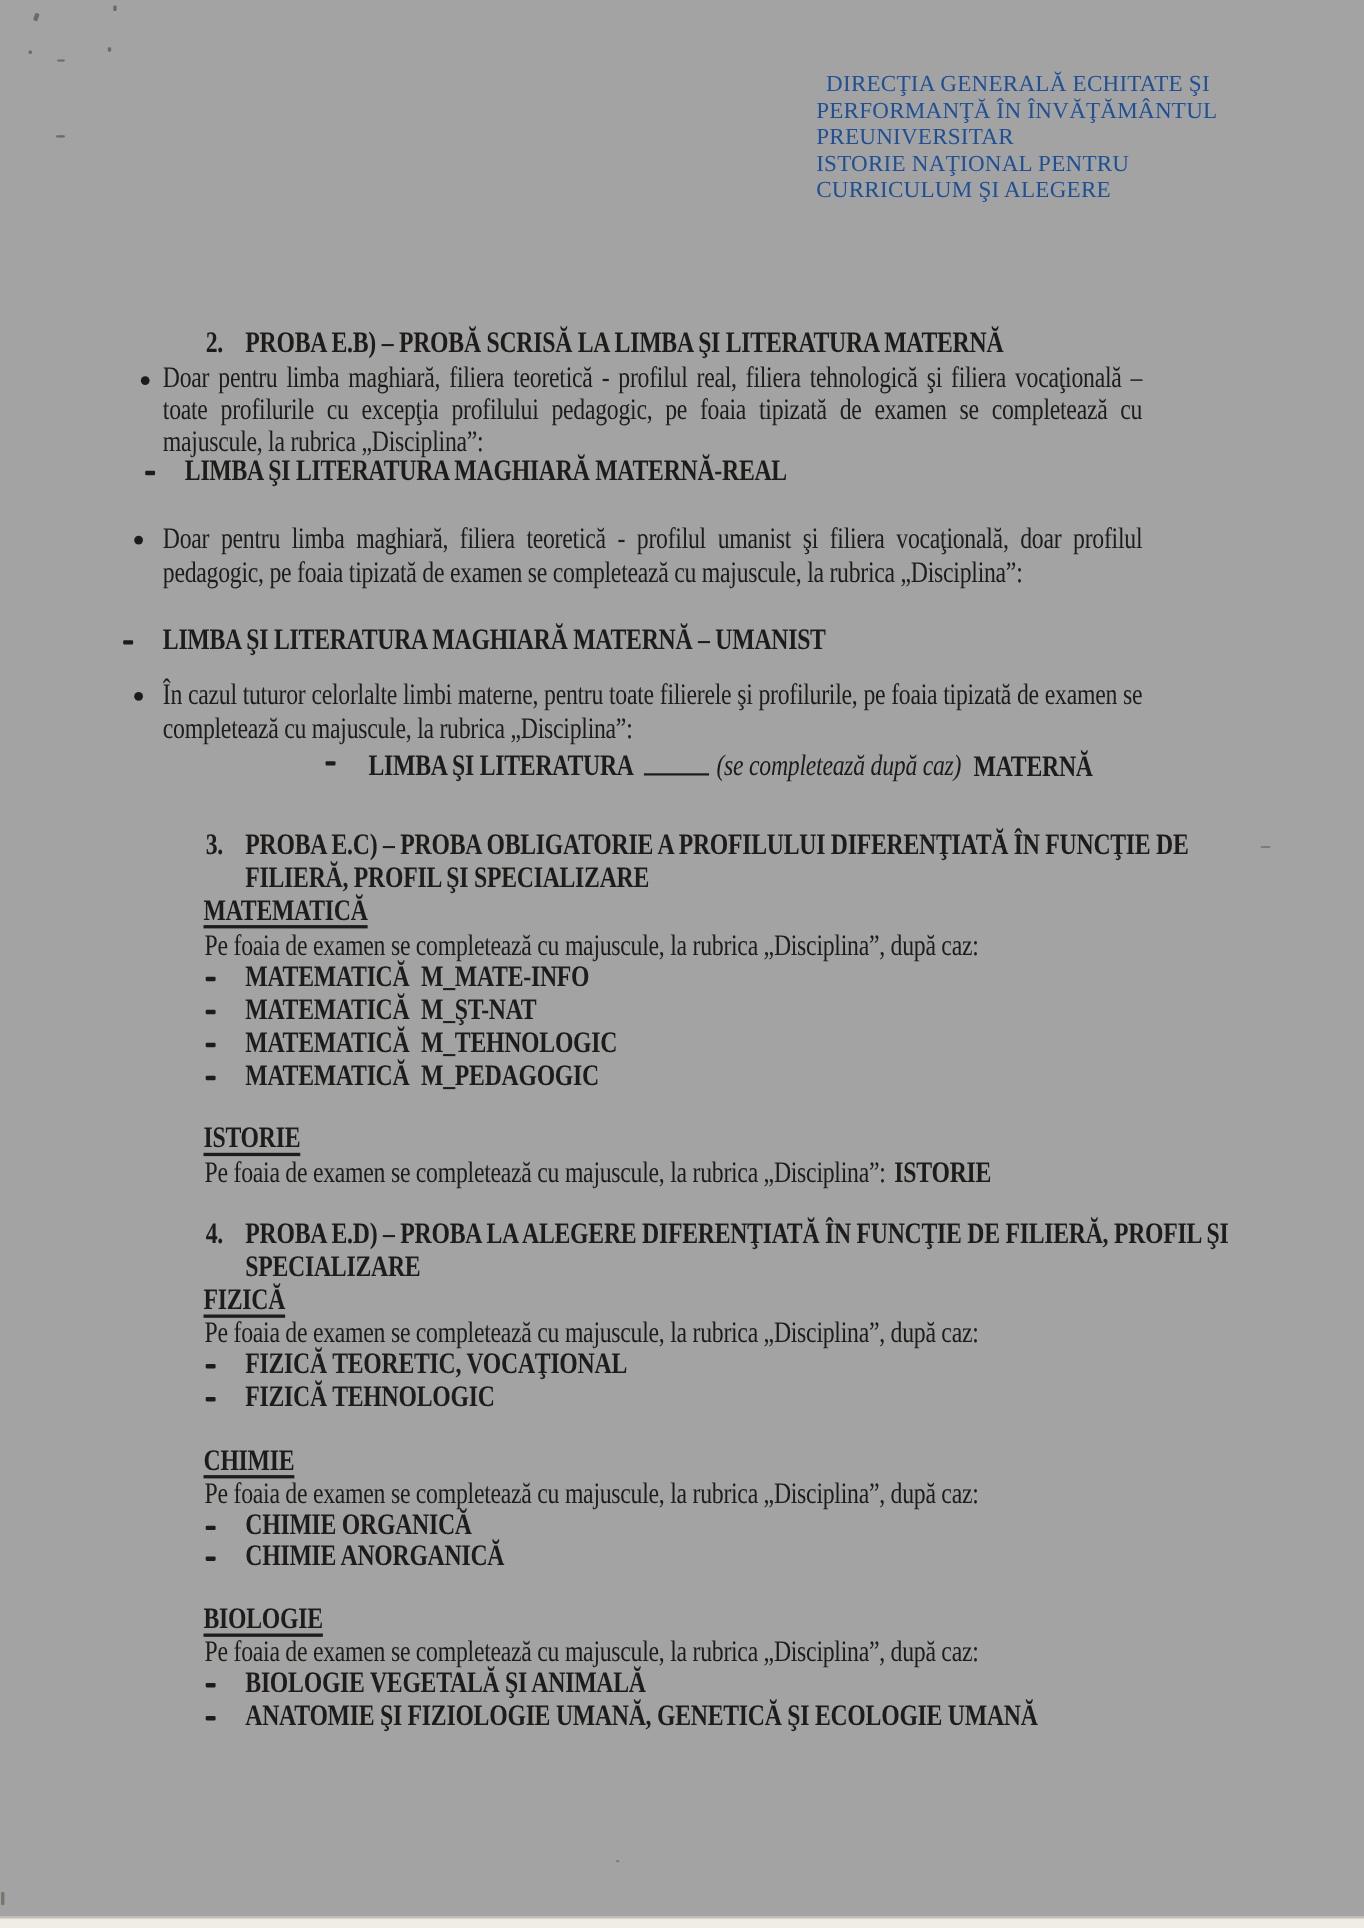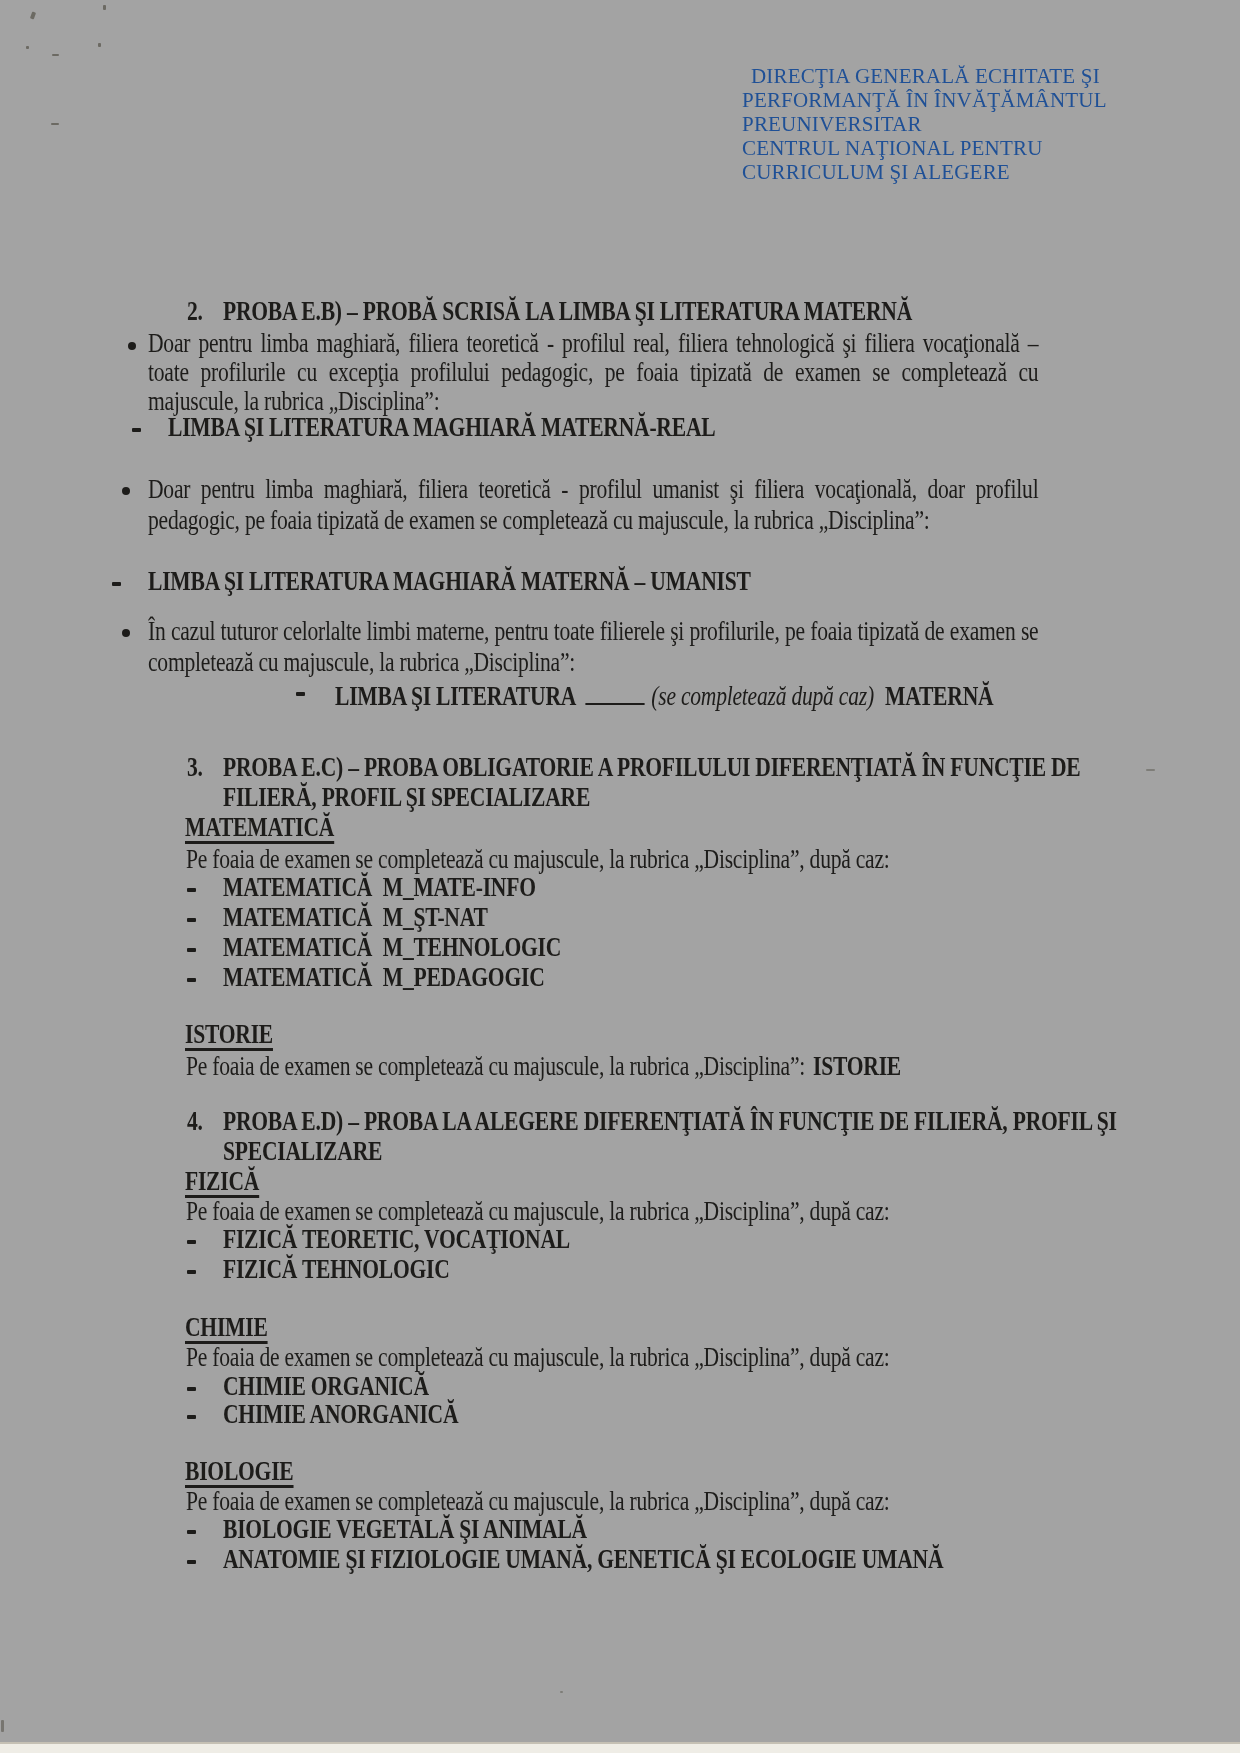--- a/index.html
+++ b/index.html
@@ -46,21 +46,21 @@
 </style>
 </head>
 <body>
 
 <div class="page">
 
   <div class="abs letterhead" style="left:742px;top:64px">
     <div class="lh-line indent1">DIRECŢIA GENERALĂ ECHITATE ŞI</div>
     <div class="lh-line">PERFORMANŢĂ ÎN ÎNVĂŢĂMÂNTUL</div>
     <div class="lh-line">PREUNIVERSITAR</div>
-    <div class="lh-line">CENTRUL NAŢIONAL PENTRU</div>
+    <div class="lh-line">ISTORIE NAŢIONAL PENTRU</div>
     <div class="lh-line">CURRICULUM ŞI ALEGERE</div>
   </div>
 
   <div class="abs b cond body-t nowrap" style="left:187px;top:296px">2.</div>
   <div class="abs b cond body-t nowrap" style="left:223px;top:296px">PROBA E.B) – PROBĂ SCRISĂ LA LIMBA ŞI LITERATURA MATERNĂ</div>
 
   <div class="dot" style="left:128px;top:342px"></div>
   <div class="abs cond body-t just lh29 para-w" style="left:148px;top:329px">Doar pentru limba maghiară, filiera teoretică - profilul real, filiera tehnologică şi filiera vocaţională – toate profilurile cu excepţia profilului pedagogic, pe foaia tipizată de examen se completează cu majuscule, la rubrica „Disciplina”:</div>
 
   <div class="dash" style="left:132px;top:428px"></div>

